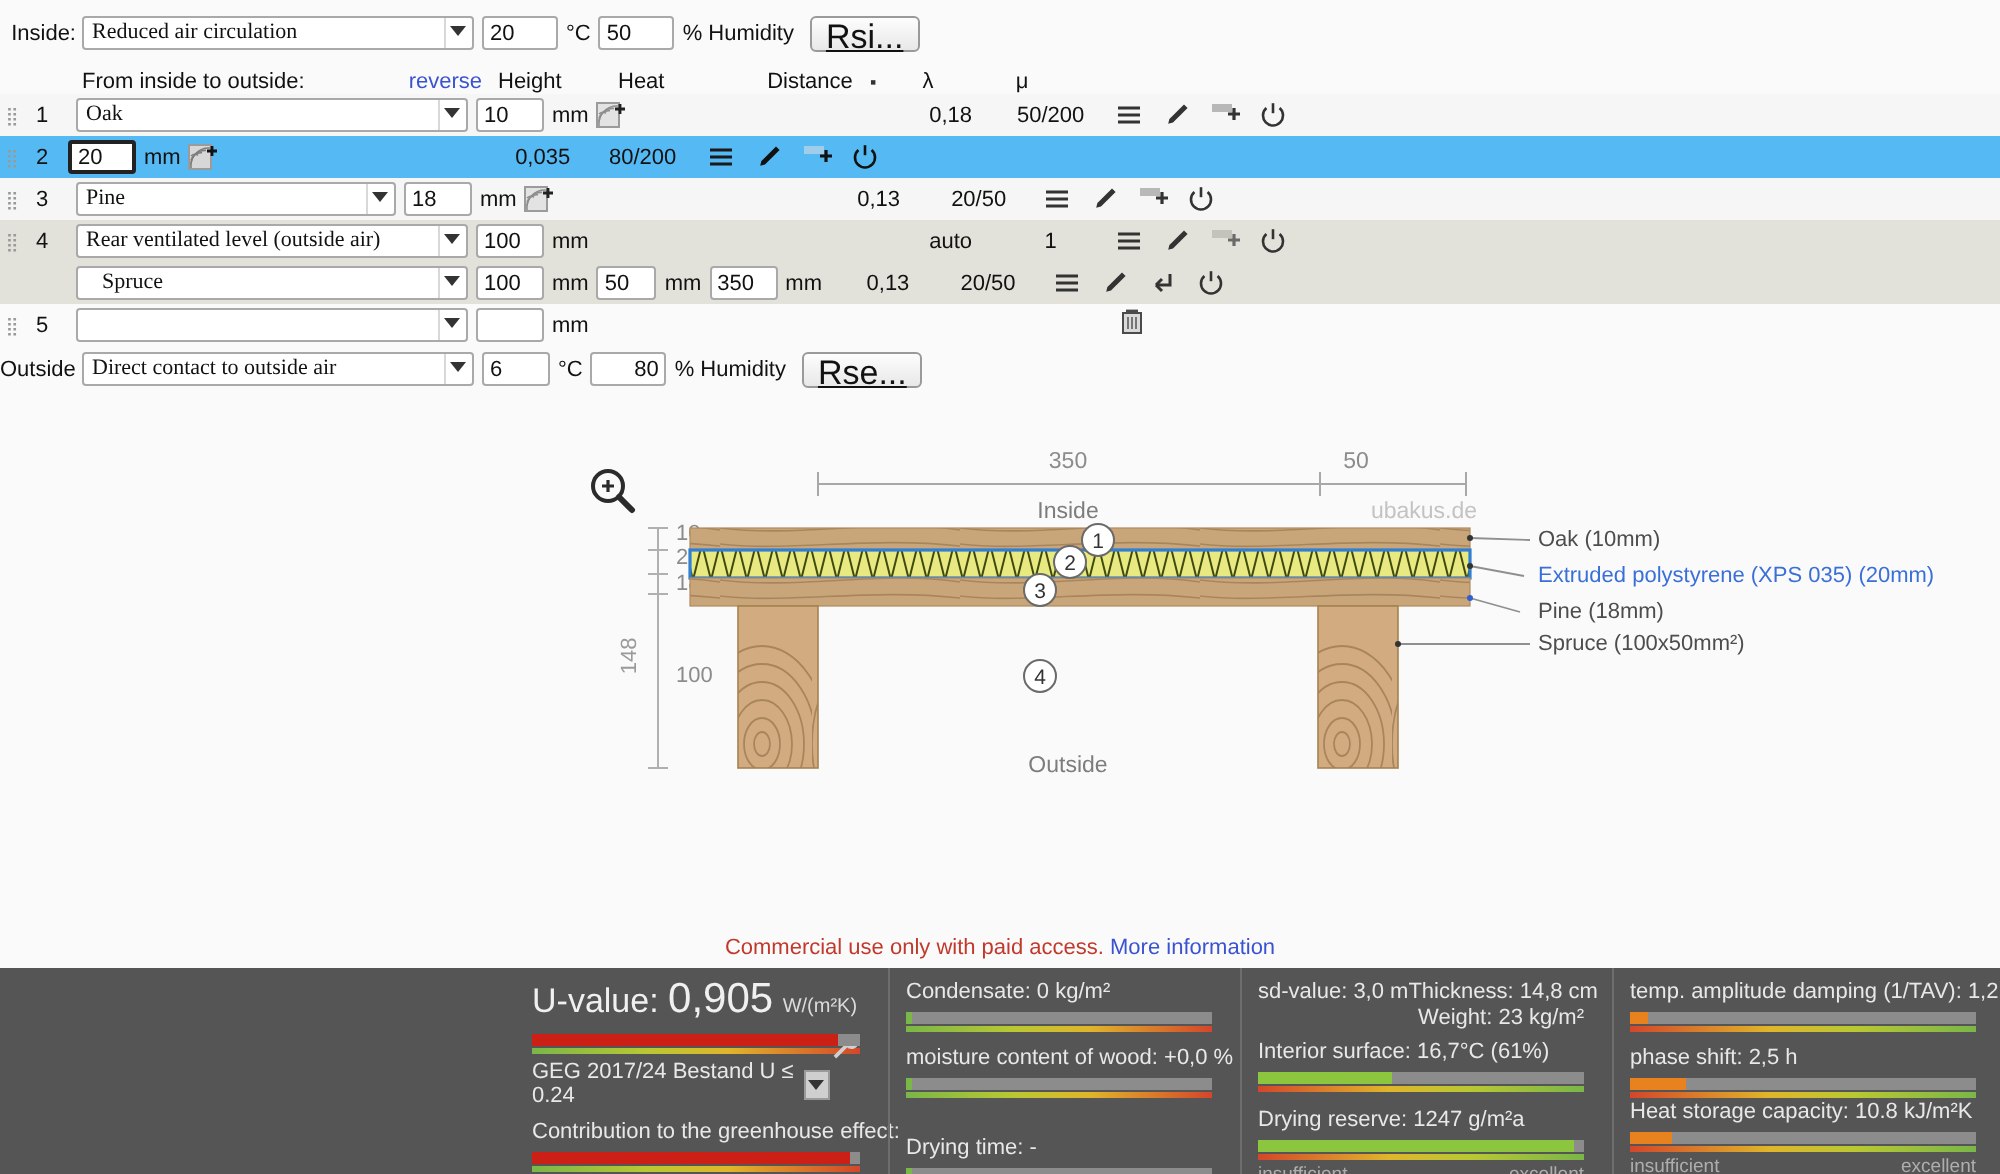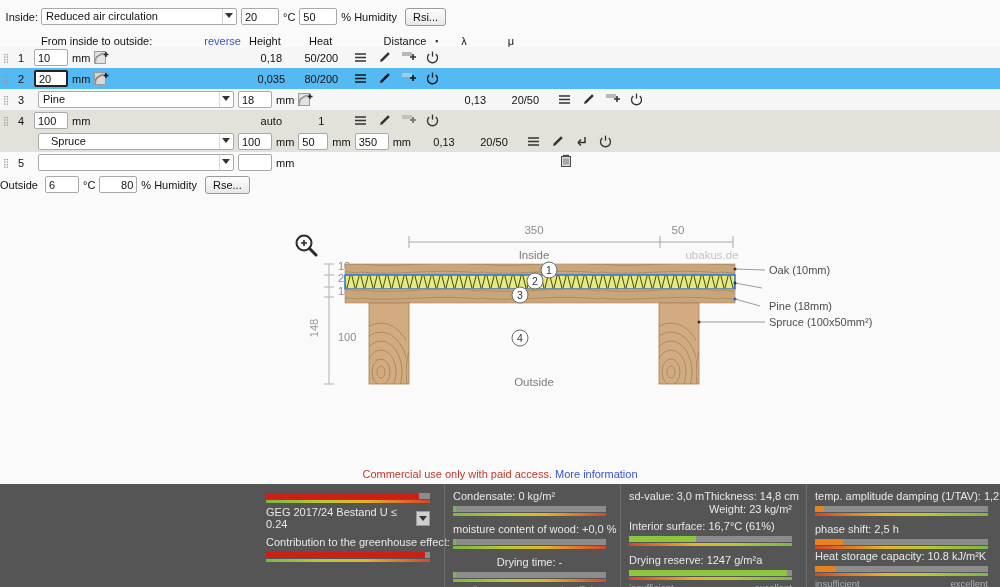--- a/index.html
+++ b/index.html
@@ -20,21 +20,21 @@
   .lbl{font-size:11px;color:#111;}
   .lbl-right{text-align:right;}
   .grip{width:12px;color:#9a9a9a;font-size:9px;letter-spacing:0px;line-height:8px;
         text-align:center;user-select:none;}
   .num{width:18px;text-align:center;font-size:11px;color:#111;}
 
   select, .fakesel{
     -webkit-appearance:none;appearance:none;
     height:17px;box-sizing:border-box;
     border:1px solid #a9a9a9;background:#fff;border-radius:2px;
-    font-family:Liberation Sans, sans-serif;font-size:11px;color:#111;
+    font-family:Liberation Serif, serif;font-size:11px;color:#111;
     padding:0 16px 0 4px;line-height:15px;
     position:relative;
   }
   .selwrap{position:relative;display:inline-block;}
   .selwrap .caret{
     position:absolute;right:4px;top:5px;width:0;height:0;pointer-events:none;
     border-left:4px solid transparent;border-right:4px solid transparent;
     border-top:5px solid #333;
   }
   .selwrap .sepline{position:absolute;right:14px;top:1px;bottom:1px;width:1px;background:#d8d8d8;}
@@ -42,22 +42,22 @@
     height:17px;box-sizing:border-box;border:1px solid #a9a9a9;background:#fff;
     border-radius:2px;font-family:"Liberation Sans", sans-serif;font-size:11px;color:#111;
     padding:0 3px;
   }
   input.txt.focused{border:2px solid #222;}
   .unit{font-size:11px;color:#111;padding:0 4px;}
   .btn{
     height:18px;min-width:36px;box-sizing:border-box;
     border:1px solid #9a9a9a;border-radius:3px;
     background:linear-gradient(#fdfdfd,#e8e8e8);
-    font-family:"Liberation Sans", sans-serif;font-size:11px;color:#111;
-    padding:0 7px;cursor:pointer;
+    font-family:"Liberation Sans", sans-serif;font-size:17px;color:#111;
+    padding:0 7px;cursor:pointer;text-decoration:underline;
   }
   .link{color:#3a53d0;font-size:11px;}
   .lam,.mu{font-size:11px;color:#111;text-align:center;}
   
   .woodsw{position:relative;width:15px;height:15px;display:inline-block;}
   .woodsw svg{display:block;}
   
   .acts{display:flex;align-items:center;gap:9px;}
   .ic{width:15px;height:15px;display:inline-block;}
   .ic svg{display:block;}
@@ -117,20 +117,25 @@
     <div class="lbl" style="width:66px;">Heat</div>
     <div class="lbl" style="width:60px;text-align:center;">Distance</div>
     <div style="width:7px;color:#333;font-size:9px;">▪</div>
     <div class="lbl" style="width:44px;text-align:center;">λ</div>
     <div class="lbl" style="width:50px;text-align:center;">μ</div>
   </div>
 
   <div class="row zebra" style="top:47px;">
     <div class="grip">⣿</div>
     <div class="num">1</div>
+    <div class="selwrap" style="margin-left:8px;">
+      <div class="fakesel" style="width:196px;">Oak</div>
+      <div class="sepline"></div>
+      <div class="caret"></div>
+    </div>
     <input class="txt" style="width: 34px; margin-left: 4px;" value="10">
     <span class="unit">mm</span>
     <span class="woodsw">
       <svg width="15" height="15" viewBox="0 0 15 15">
         <rect x="0.5" y="1.5" width="11" height="12" fill="#e3e3e3" stroke="#9b9b9b"></rect>
         <g fill="none" stroke="#8e8e8e" stroke-width="0.8">
           <path d="M1.5 13 A 9 9 0 0 1 11 3"></path>
             <path d="M1.5 11 A 7 7 0 0 1 9 4.2"></path>
           <path d="M1.5 9 A 5 5 0 0 1 7 5.4"></path>
             <path d="M1.5 7 A 3 3 0 0 1 5 6.6"></path>
@@ -214,21 +219,21 @@
             <path d="M7.5 1.6v5" stroke="#111" stroke-width="1.3"></path>
           </svg>
         </span>
     </div>
   </div>
 
   <div class="row zebra" style="top:89px;">
     <div class="grip">⣿</div>
     <div class="num">3</div>
     <div class="selwrap" style="margin-left:8px;">
-      <div class="fakesel" style="width:196px;">Pine</div>
+      <div class="fakesel" style="width:160px;">Pine</div>
       <div class="sepline"></div>
       <div class="caret"></div>
     </div>
     <input class="txt" style="width: 34px; margin-left: 4px;" value="18">
     <span class="unit">mm</span>
     <span class="woodsw">
       <svg width="15" height="15" viewBox="0 0 15 15">
         <rect x="0.5" y="1.5" width="11" height="12" fill="#e3e3e3" stroke="#9b9b9b"></rect>
         <g fill="none" stroke="#8e8e8e" stroke-width="0.8">
           <path d="M1.5 13 A 9 9 0 0 1 11 3"></path>
@@ -266,20 +271,25 @@
             <path d="M4.2 4A5 5 0 1 0 10.8 4" fill="none" stroke="#333" stroke-width="1.3"></path>
             <path d="M7.5 1.6v5" stroke="#333" stroke-width="1.3"></path>
           </svg>
         </span>
     </div>
   </div>
 
   <div class="row alt" style="top:110px;">
     <div class="grip">⣿</div>
     <div class="num">4</div>
+    <div class="selwrap" style="margin-left:8px;">
+      <div class="fakesel" style="width:196px;">Rear ventilated level (outside air)</div>
+      <div class="sepline"></div>
+      <div class="caret"></div>
+    </div>
     <input class="txt" style="width: 34px; margin-left: 4px;" value="100">
     <span class="unit">mm</span>
     <div style="width:155px;"></div>
     <div class="lam" style="width:44px;">auto</div>
     <div class="mu" style="width:56px;">1</div>
     <div class="acts" style="margin-left:4px;">
       <span class="ic">
           <svg width="15" height="15" viewBox="0 0 15 15">
             <g stroke="#333" stroke-width="1.5">
               <path d="M2 4h11M2 7.5h11M2 11h11"></path>
@@ -368,20 +378,25 @@
       <rect x="3.5" y="3.5" width="9" height="10" fill="#d9d9d9" stroke="#4a4a4a"></rect>
       <rect x="5" y="1.8" width="6" height="1.8" fill="#4a4a4a"></rect>
       <g stroke="#6a6a6a" stroke-width="0.9">
           <path d="M6 5.5v6M8 5.5v6M10 5.5v6"></path>
         </g>
     </svg>
   </div>
 
   <div class="row" style="top:174px;">
     <div class="cell lbl" style="width:41px;">Outside</div>
+    <div class="selwrap">
+      <div class="fakesel" style="width:196px;">Direct contact to outside air</div>
+      <div class="sepline"></div>
+      <div class="caret"></div>
+    </div>
     <input class="txt" style="width: 34px; margin-left: 4px;" value="6">
     <span class="unit">°C</span>
     <input class="txt" style="width: 38px; text-align: right;" value="80">
     <span class="unit">% Humidity</span>
     <button class="btn" style="margin-left:4px;">Rse...</button>
   </div>
 </div>
 
 <div class="diagram">
   <svg width="1000" height="262" viewBox="0 0 1000 262">
@@ -477,31 +492,42 @@
     <circle cx="735" cy="69" r="1.5" fill="#333"></circle>
     <circle cx="735" cy="83" r="1.5" fill="#333"></circle>
     <circle cx="735" cy="99" r="1.5" fill="#2f5fd4"></circle>
     <circle cx="699" cy="122" r="1.5" fill="#333"></circle>
 
     <text x="534" y="186" font-family="Liberation Sans, sans-serif" font-size="11.5" fill="#7d7d7d" text-anchor="middle">Outside</text>
   </svg>
 
   
   <div style="position:absolute;left:769px;top:64px;font-size:11px;color:#4d4d4d;">Oak (10mm)</div>
+  <div style="position:absolute;left:769px;top:82px;font-size:11px;color:#3a6fd8;">Extruded polystyrene (XPS 035) (20mm)</div>
   <div style="position:absolute;left:769px;top:100px;font-size:11px;color:#4d4d4d;">Pine (18mm)</div>
   <div style="position:absolute;left:769px;top:116px;font-size:11px;color:#4d4d4d;">Spruce (100x50mm²)</div>
 </div>
 
 <div class="notice">
   <span>Commercial use only with paid access. </span><a href="#">More information</a>
 </div>
 
 <div class="results">
 
   <div class="panel" style="left:258px;width:180px;">
+    <div class="uval">
+      <span>U-value:</span>
+      <b>0,905</b>
+      <span class="uunit">W/(m²K)</span>
+      <span style="float:right;margin-top:2px;">
+        <svg width="15" height="15" viewBox="0 0 15 15">
+            <path d="M10.5 1.5a3.5 3.5 0 0 0-3.2 4.9L1.8 11.9l1.3 1.3 5.5-5.5a3.5 3.5 0 1 0 1.9-6.2z" fill="#cfcfcf"></path>
+          </svg>
+      </span>
+    </div>
     <div class="bar">
       <div class="fill" style="width:93%;background:#cc2016;"></div>
     </div>
     <div class="grad"></div>
     <div class="geg">
       <span>GEG 2017/24 Bestand U ≤ 0.24</span>
       <span class="ddbox">
           <i></i>
         </span>
     </div>
@@ -517,21 +543,21 @@
     <div class="rtxt">Condensate: 0 kg/m²</div>
     <div class="bar">
       <div class="fill" style="width:2%;background:#7ab648;"></div>
     </div>
     <div class="grad"></div>
     <div class="rtxt" style="margin-top:7px;">moisture content of wood: +0,0 %</div>
     <div class="bar">
       <div class="fill" style="width:2%;background:#7ab648;"></div>
     </div>
     <div class="grad"></div>
-    <div class="rtxt" style="margin-top:7px;text-align:center;">Drying time: -</div>
+    <div class="rtxt" style="margin-top:19px;">Drying time: -</div>
     <div class="bar">
       <div class="fill" style="width:2%;background:#7ab648;"></div>
     </div>
     <div class="grad"></div>
     <div class="ends">
       <span>excellent</span>
       <span>insufficient</span>
     </div>
   </div>
 

